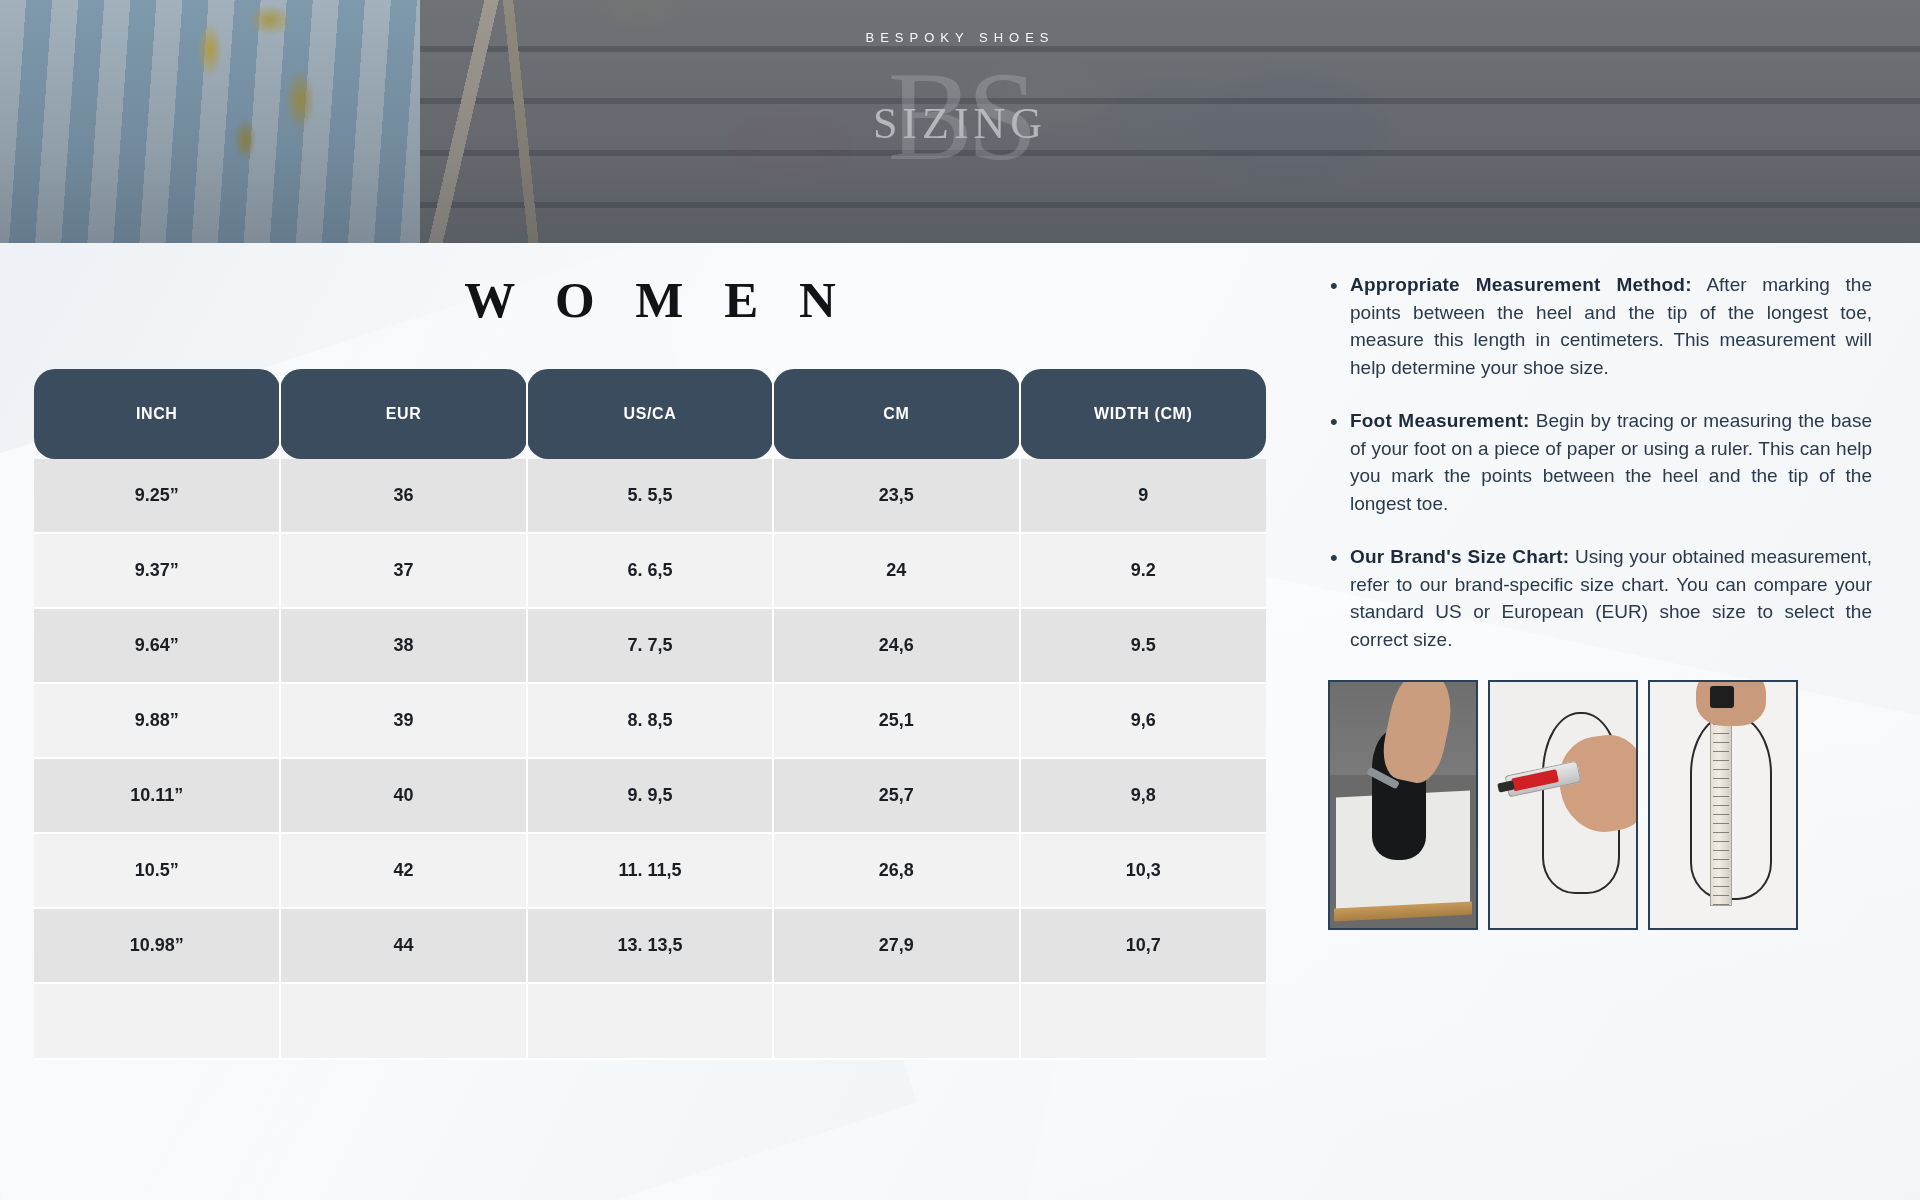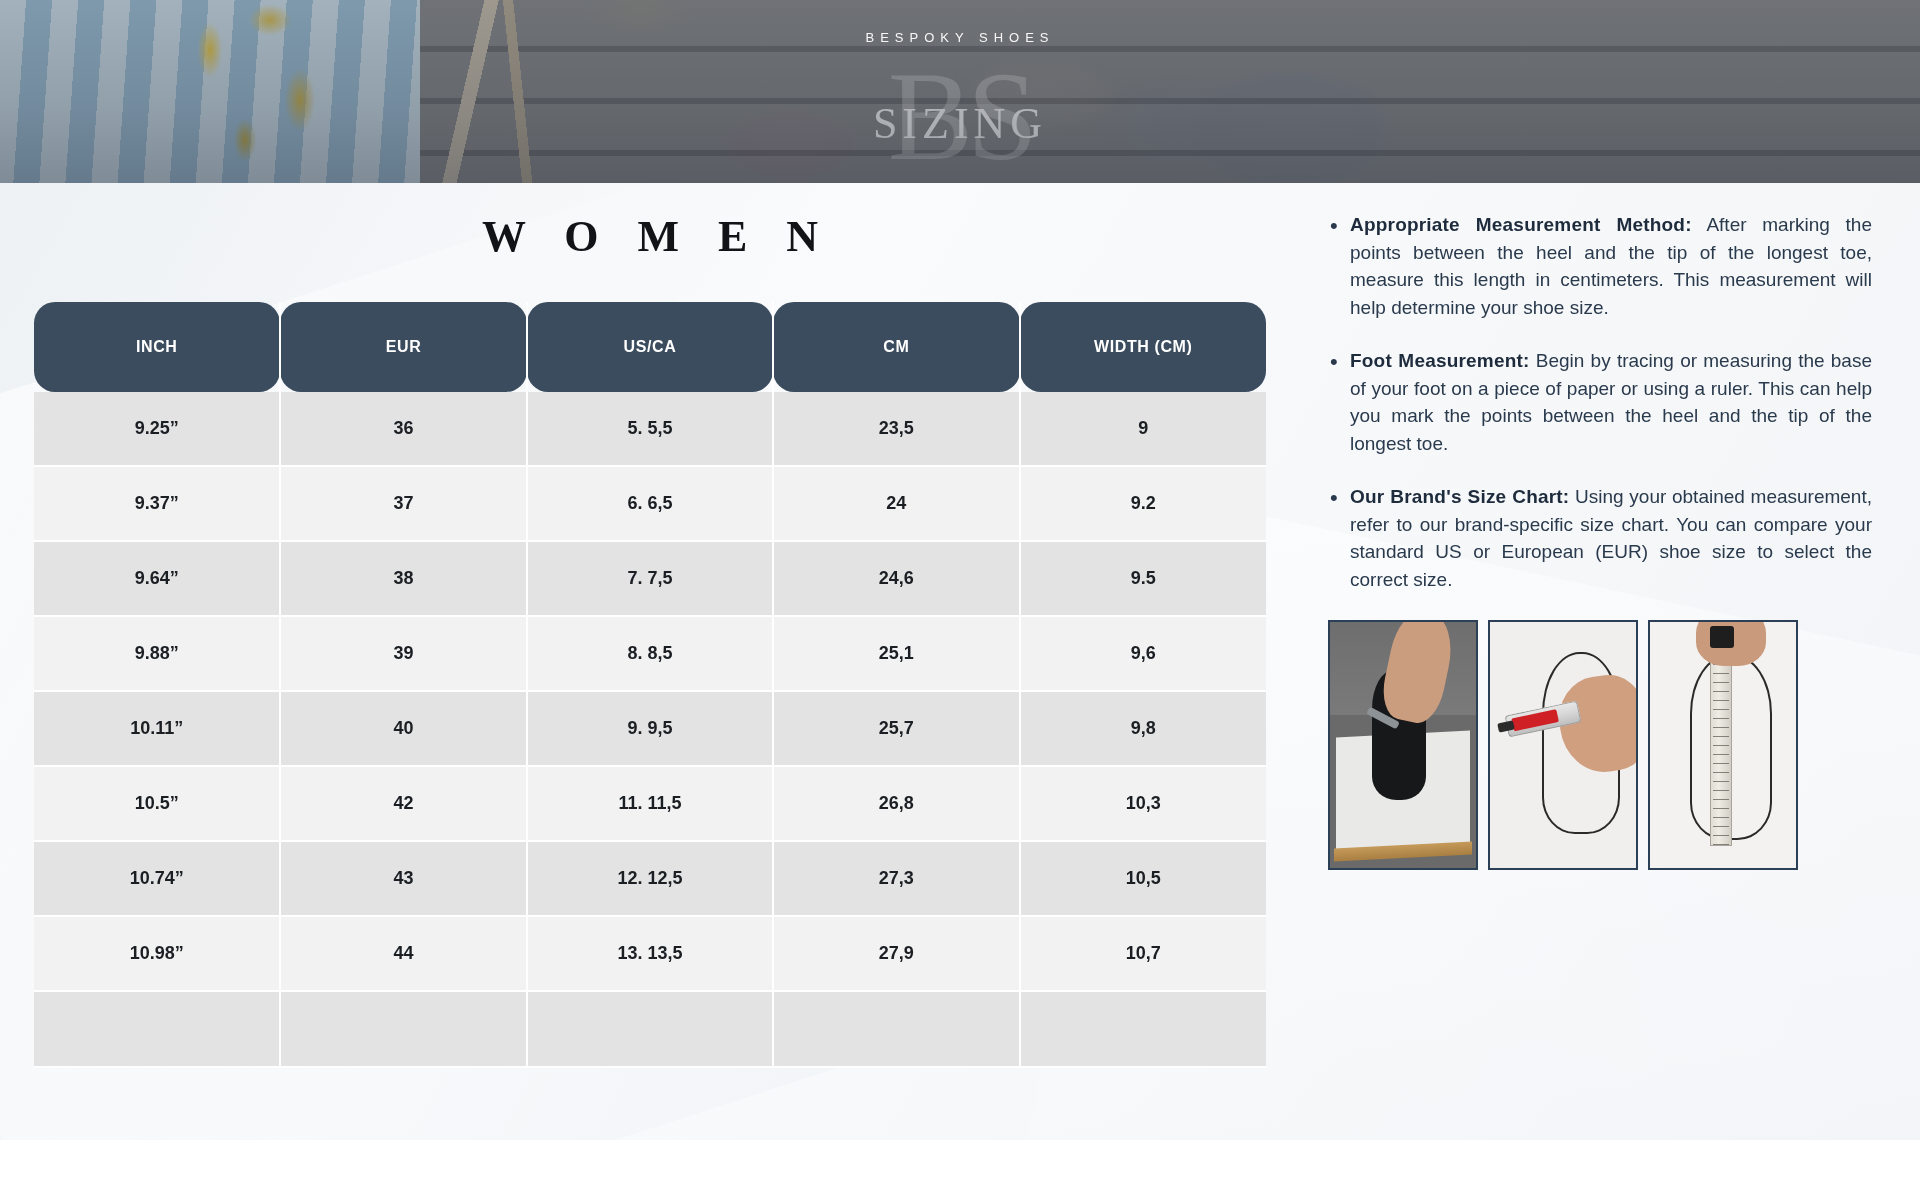--- a/index.html
+++ b/index.html
@@ -12,21 +12,21 @@
     height: 1200px;
     font-family: "Liberation Sans", sans-serif;
     overflow: hidden;
     position: relative;
   }
 
   
   .hero {
     position: relative;
     width: 1920px;
-    height: 183px;
+    height: 243px;
     overflow: hidden;
     background: #6b6f74;
   }
   .hero-photo {
     position: absolute;
     inset: 0;
     background:
       
       radial-gradient(ellipse 150px 90px at 1290px 130px, #2f4fd0 0%, #2743b8 55%, rgba(39,67,184,0) 70%),
       radial-gradient(ellipse 120px 70px at 1180px 120px, #3457d8 0%, rgba(52,87,216,0) 72%),
@@ -160,21 +160,21 @@
 
   
   .left {
     width: 1300px;
     padding: 0;
     position: relative;
   }
   .section-title {
     text-align: center;
     font-family: "Liberation Serif", serif;
-    font-size: 44px;
+    font-size: 51px;
     letter-spacing: 14px;
     color: #111316;
     font-weight: 700;
     margin: 28px 0 0 0;
     padding-left: 14px;
   }
   table.size-table {
     border-collapse: collapse;
     margin: 40px 0 0 34px;
     width: 1232px;
@@ -444,27 +444,20 @@
             <td>9. 9,5</td>
             <td>25,7</td>
             <td>9,8</td>
           </tr>
           <tr>
             <td>10.5”</td>
             <td>42</td>
             <td>11. 11,5</td>
             <td>26,8</td>
             <td>10,3</td>
-          </tr>
-          <tr>
-            <td>10.74”</td>
-            <td>43</td>
-            <td>12. 12,5</td>
-            <td>27,3</td>
-            <td>10,5</td>
           </tr>
           <tr>
             <td>10.98”</td>
             <td>44</td>
             <td>13. 13,5</td>
             <td>27,9</td>
             <td>10,7</td>
           </tr>
           <tr class="empty">
             <td></td>

